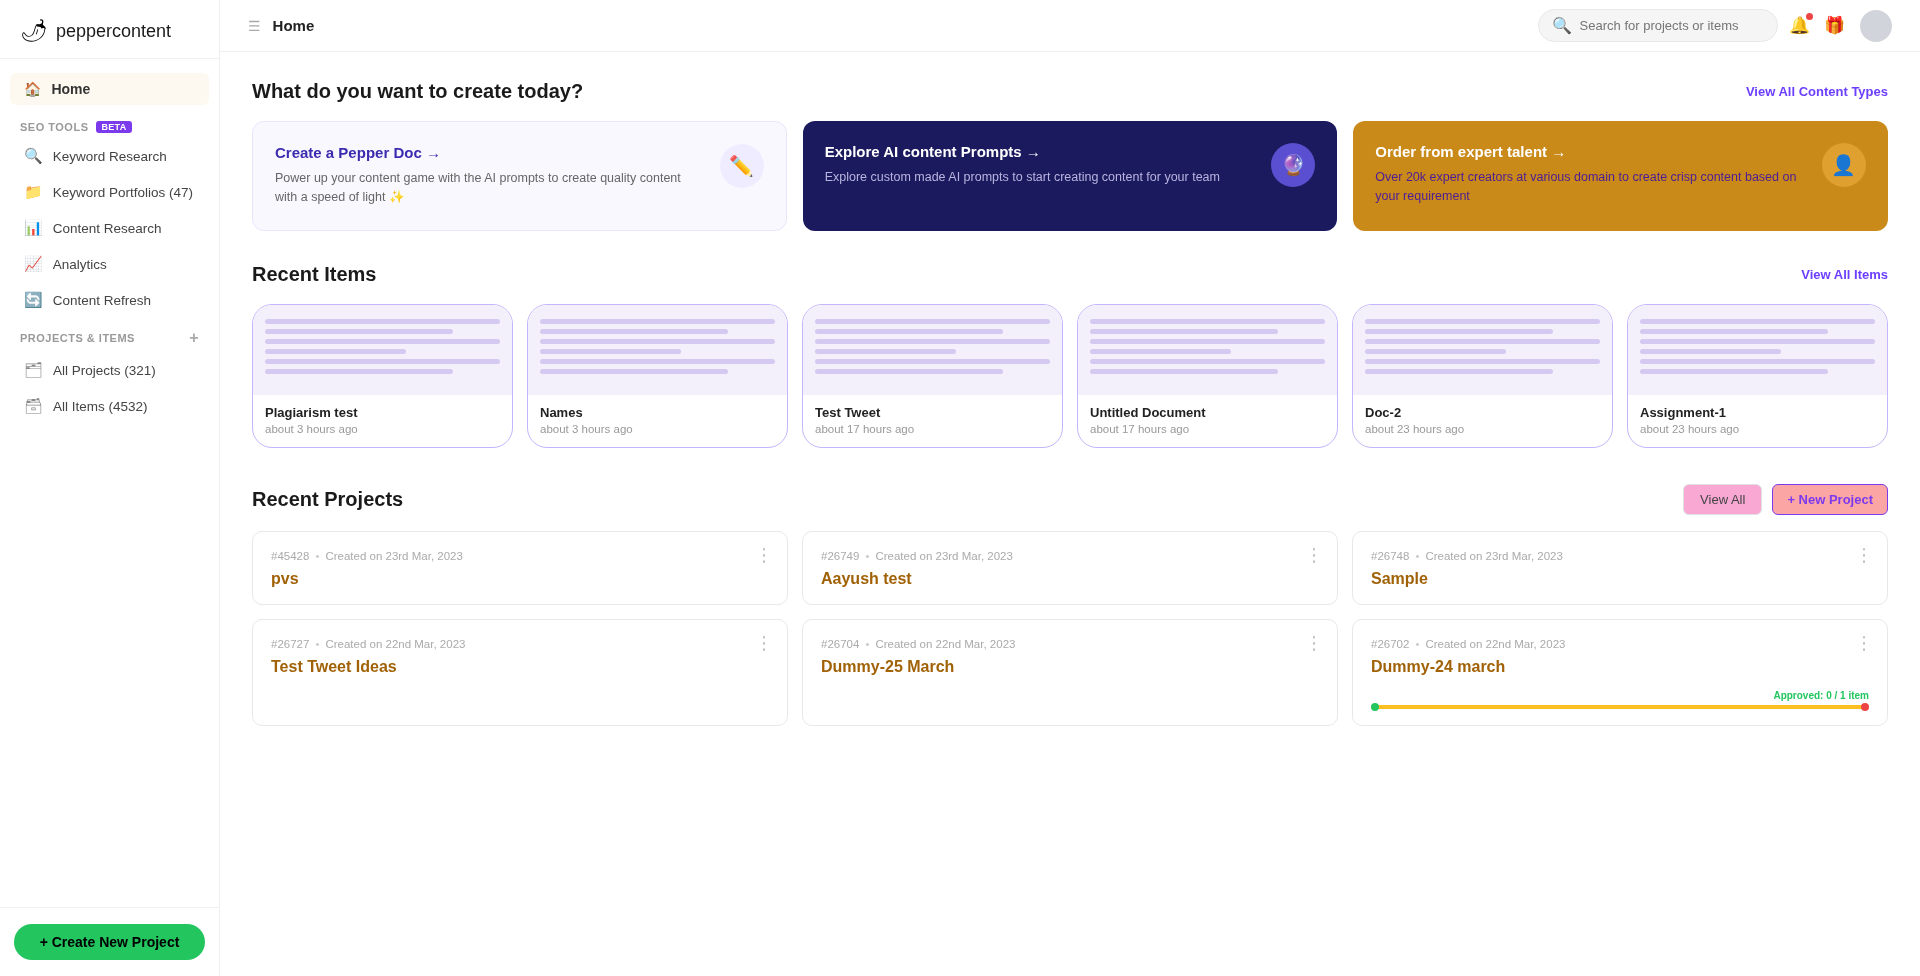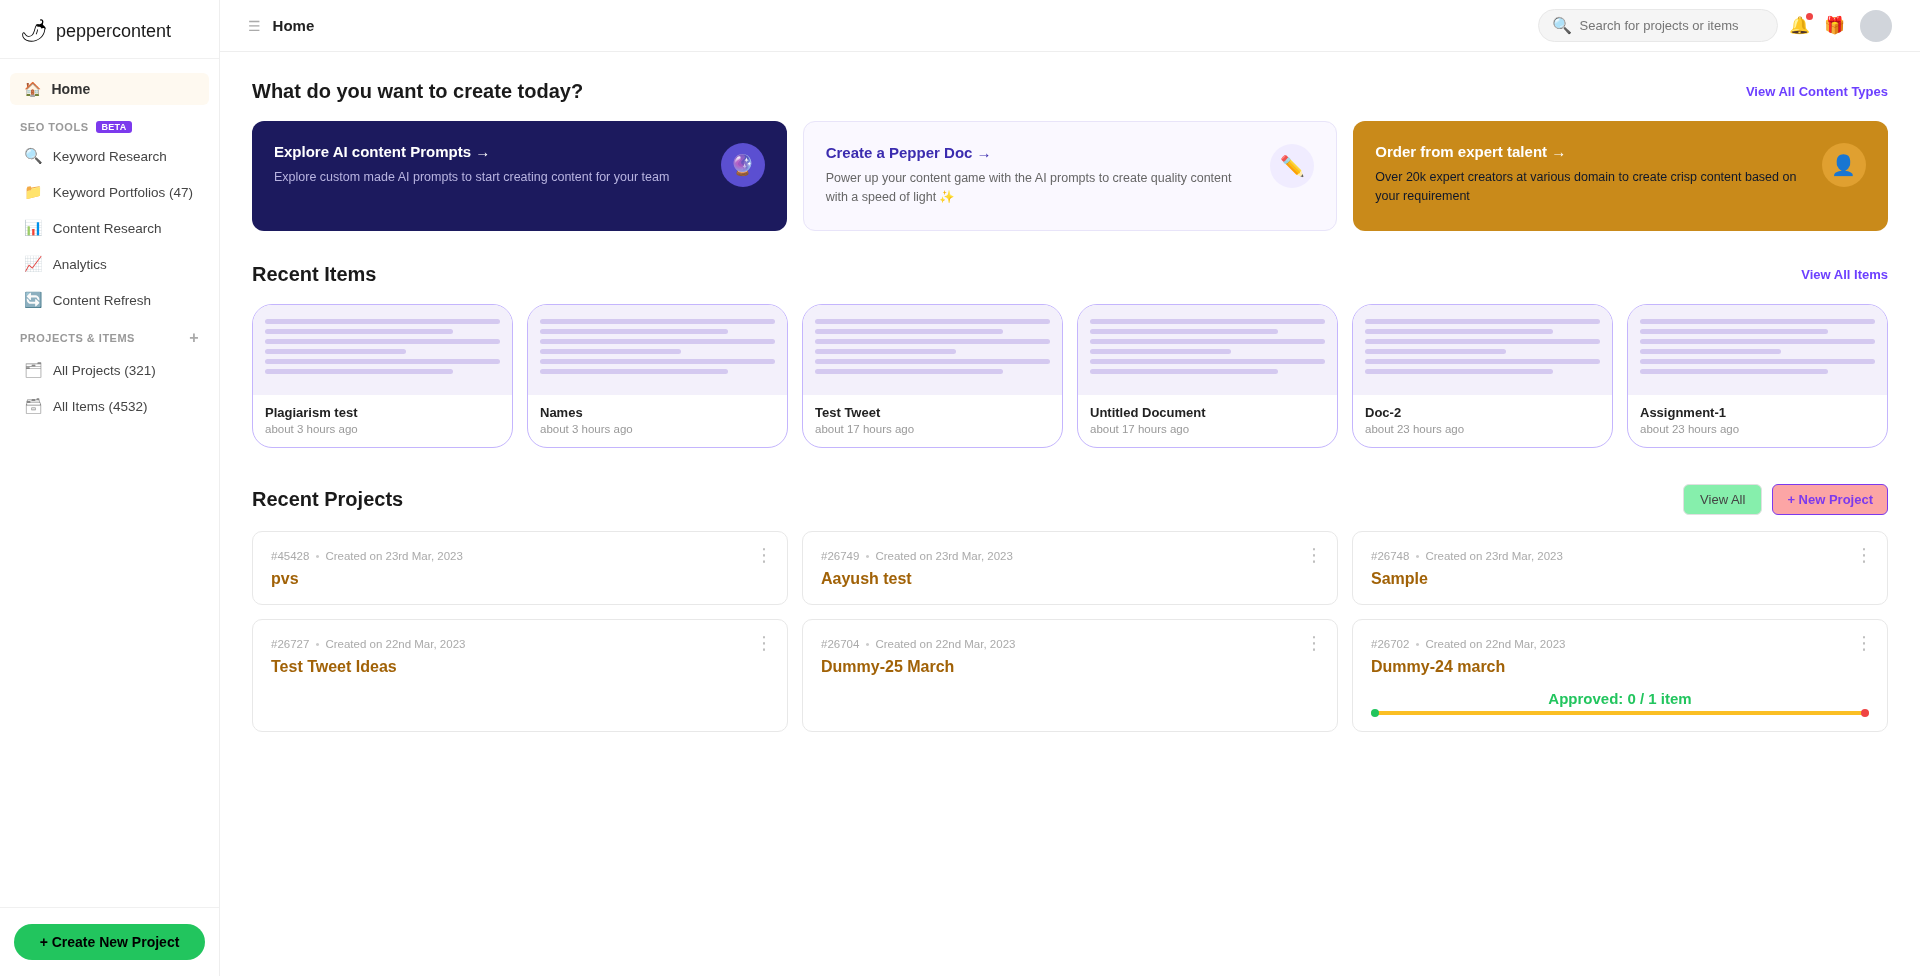--- a/index.html
+++ b/index.html
@@ -161,21 +161,21 @@
     .card-content { flex: 1; }
     .card-title {
       font-size: 15px; font-weight: 700; margin-bottom: 8px;
     }
     .card-white .card-title { color: #3b2caf; }
     .card-dark .card-title { color: #fff; }
     .card-gold .card-title { color: #fff; }
     .card-desc { font-size: 12.5px; line-height: 1.55; }
     .card-white .card-desc { color: #666; }
     .card-dark .card-desc { color: #b8b4e0; }
-    .card-gold .card-desc { color: #0f172a; }
+    .card-gold .card-desc { color: #4c1d95; }
 
     .card-icon {
       width: 44px; height: 44px; border-radius: 50%;
       display: flex; align-items: center; justify-content: center;
       font-size: 20px; flex-shrink: 0; margin-left: 14px;
     }
     .card-white .card-icon { background: #f0ecff; }
     .card-dark .card-icon { background: #5b4fd1; }
     .card-gold .card-icon { background: #e0a030; }
 
@@ -201,21 +201,21 @@
     .item-name { font-size: 13px; font-weight: 600; color: #222; margin-bottom: 3px; }
     .item-time { font-size: 11.5px; color: #999; }
 
     
     .projects-header {
       display: flex; align-items: center; justify-content: space-between;
       margin-bottom: 16px;
     }
     .projects-actions { display: flex; align-items: center; gap: 10px; }
     .view-all-btn {
-      border: 1px solid #e0e0e0; background: #86efac;
+      border: 1px solid #e0e0e0; background: #f9a8d4;
       color: #444; border-radius: 6px;
       padding: 7px 16px; font-size: 13px; font-weight: 500;
       cursor: pointer;
     }
     .new-project-btn {
       border: 1.5px solid #7c3aed; background: #fca5a5;
       color: #7c3aed; border-radius: 6px;
       padding: 7px 14px; font-size: 13px; font-weight: 600;
       cursor: pointer;
       display: flex; align-items: center; gap: 5px;
@@ -236,21 +236,21 @@
     .project-name { font-size: 16px; font-weight: 700; color: #a16207; }
     .project-more {
       position: absolute; top: 14px; right: 14px;
       font-size: 18px; color: #bbb; cursor: pointer;
       line-height: 1;
     }
     .project-progress {
       margin-top: 14px;
       display: flex; flex-direction: column; gap: 4px;
     }
-    .progress-label { font-size: 15px; color: #aaa; text-align: center; }
+    .progress-label { font-size: 10px; color: #aaa; text-align: right; }
     .progress-label span { color: #22c55e; font-weight: 600; }
     .progress-bar-bg {
       height: 4px; border-radius: 2px; background: #fbbf24;
       position: relative; overflow: visible;
     }
     .progress-bar-fill {
       height: 100%; border-radius: 2px; background: #22c55e;
     }
     .progress-dot-start {
       width: 8px; height: 8px; border-radius: 50%; background: #22c55e;
@@ -343,34 +343,34 @@
 
   <div class="page-content">
 
     <div class="section-header">
       <h2 class="section-title">What do you want to create today?</h2>
       <a class="view-all-link">View All Content Types</a>
     </div>
 
     <div class="create-cards">
 
+      <div class="create-card card-white">
+        <div class="card-content">
+          <div class="card-title">Create a Pepper Doc →</div>
+          <div class="card-desc">Power up your content game with the AI prompts to create quality content with a speed of light ✨</div>
+        </div>
+        <div class="card-icon">✏️</div>
+      </div>
+
       <div class="create-card card-dark">
         <div class="card-content">
           <div class="card-title">Explore AI content Prompts →</div>
           <div class="card-desc">Explore custom made AI prompts to start creating content for your team</div>
         </div>
         <div class="card-icon">🔮</div>
-      </div>
-
-      <div class="create-card card-white">
-        <div class="card-content">
-          <div class="card-title">Create a Pepper Doc →</div>
-          <div class="card-desc">Power up your content game with the AI prompts to create quality content with a speed of light ✨</div>
-        </div>
-        <div class="card-icon">✏️</div>
       </div>
 
       <div class="create-card card-gold">
         <div class="card-content">
           <div class="card-title">Order from expert talent →</div>
           <div class="card-desc">Over 20k expert creators at various domain to create crisp content based on your requirement</div>
         </div>
         <div class="card-icon">👤</div>
       </div>
     </div>

